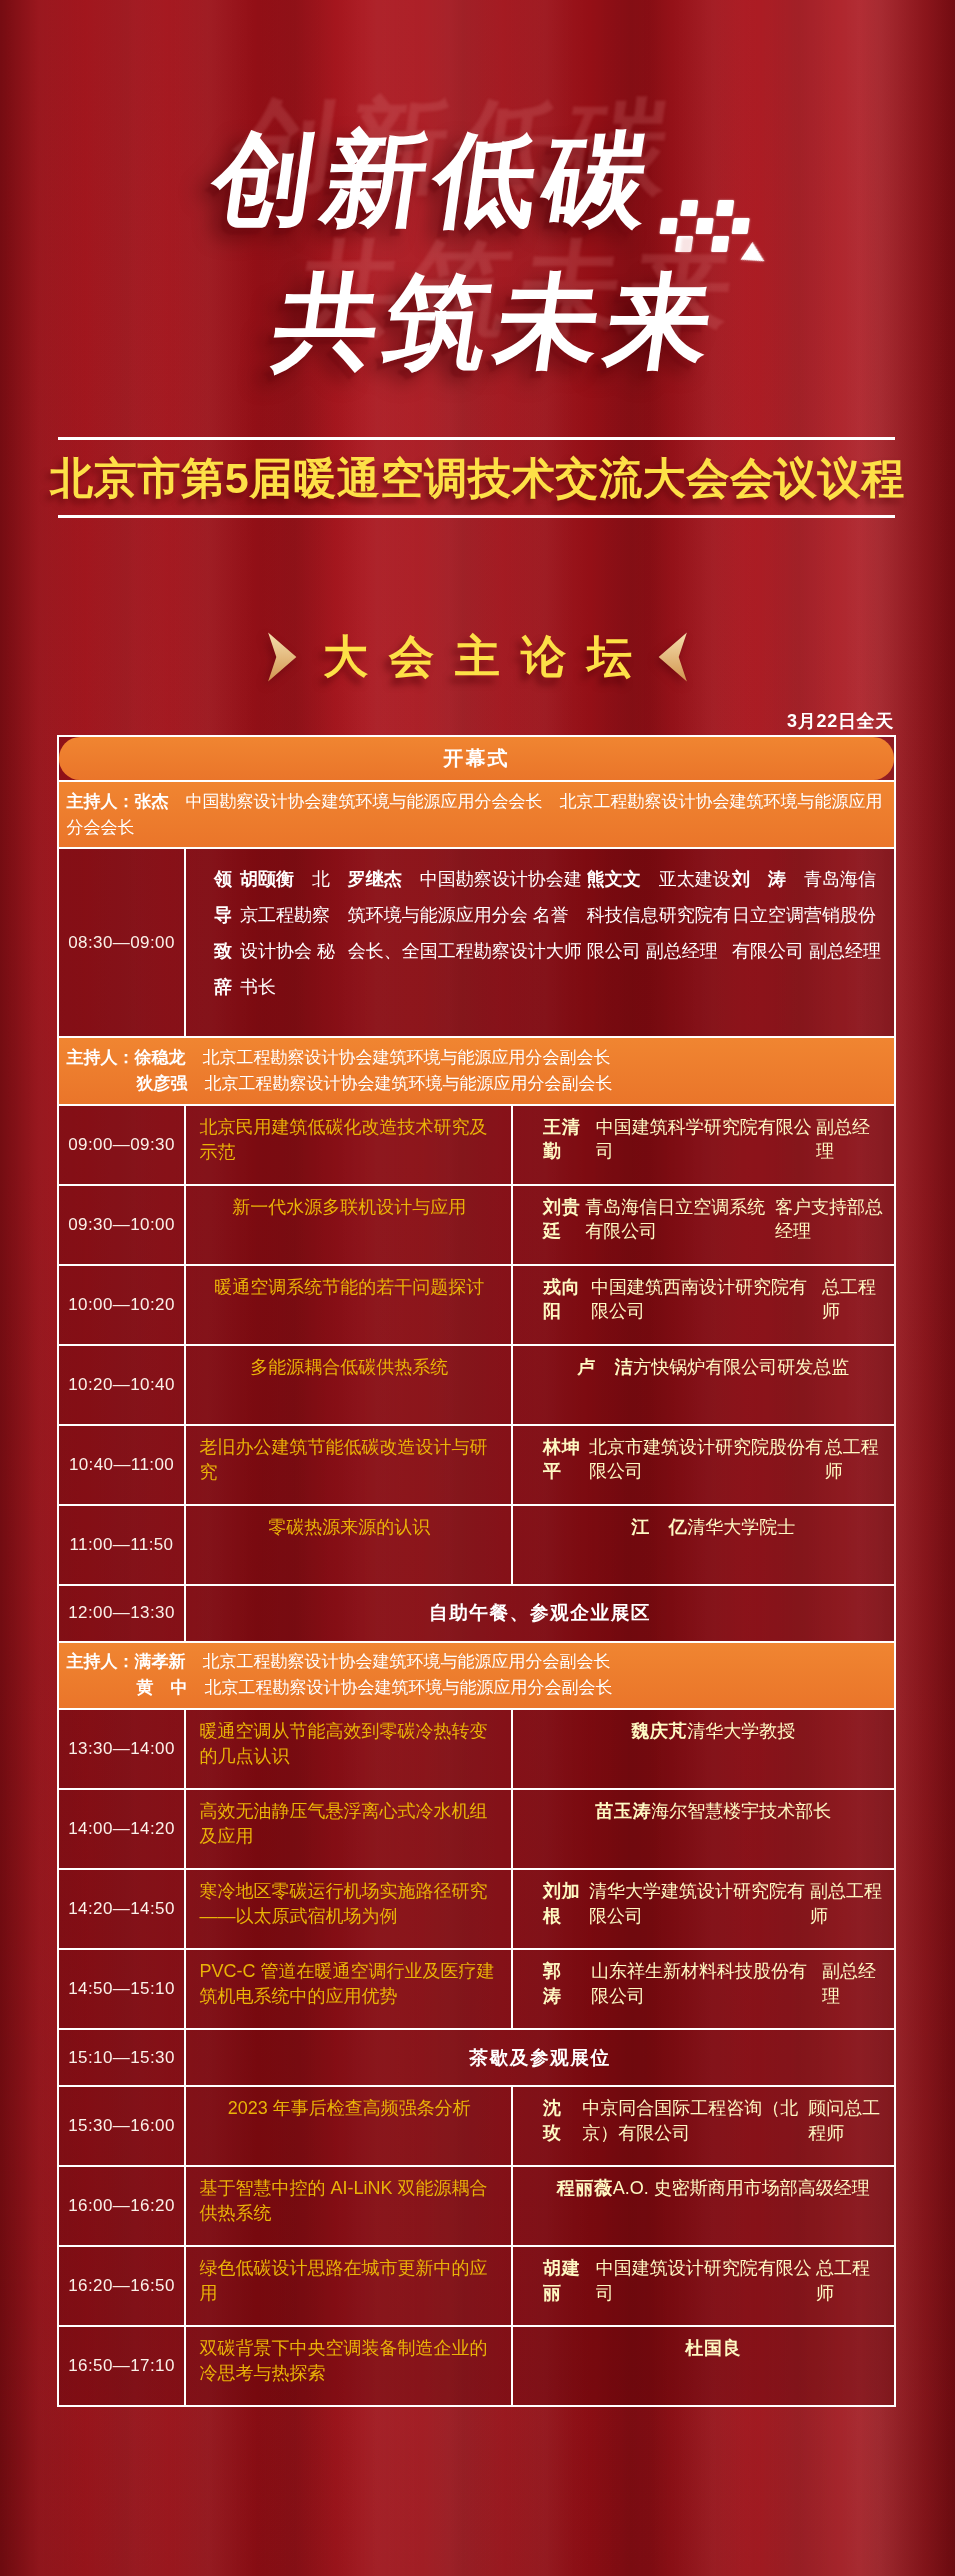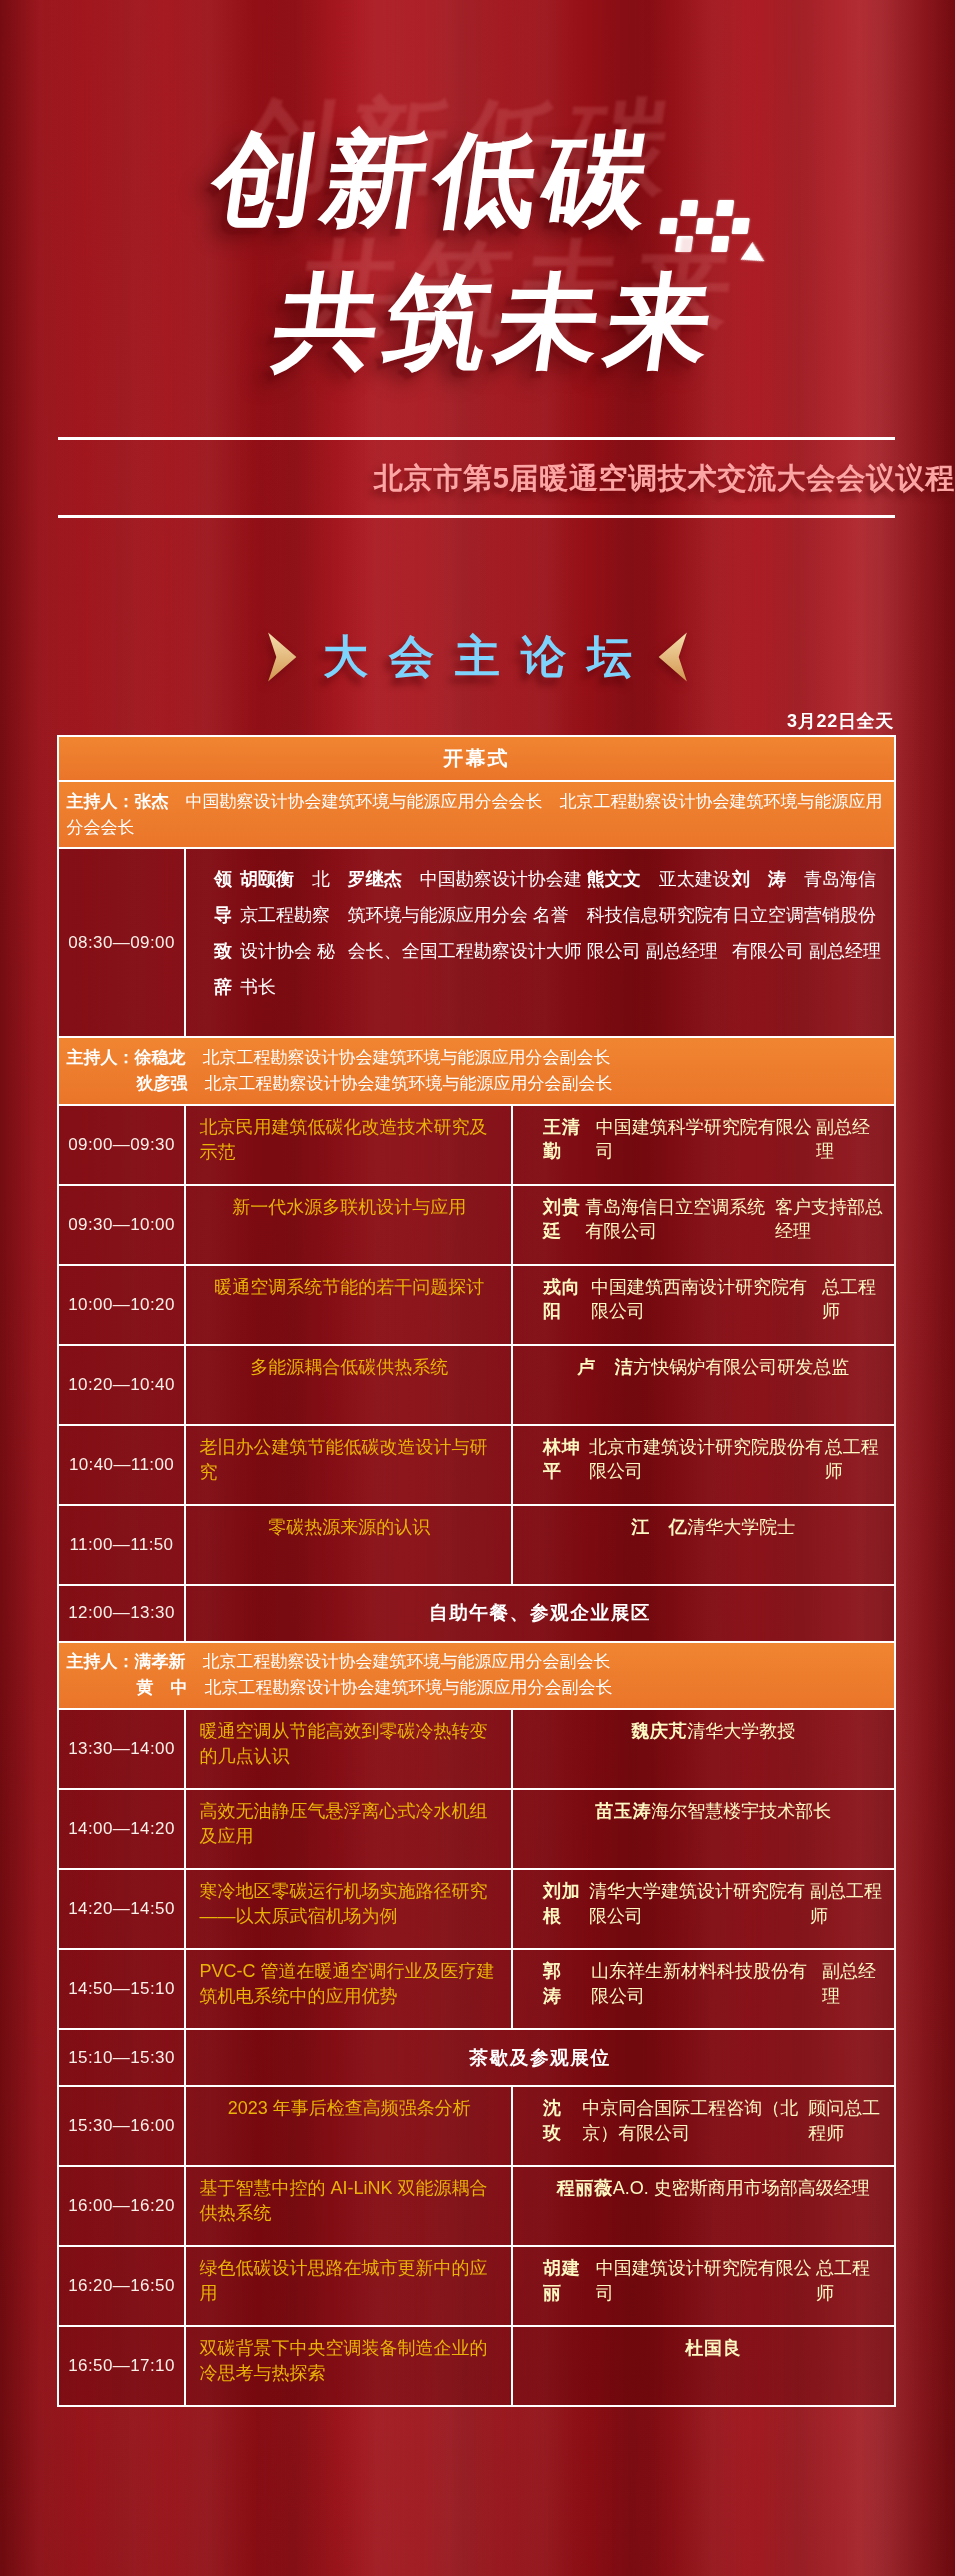--- a/index.html
+++ b/index.html
@@ -38,48 +38,48 @@
   .px{position:absolute;width:16.4px;height:16.4px;background:#fff;border-radius:1.5px;
     box-shadow:0 0 2.2px rgba(255,255,255,.6);}
   .px-arrow{position:absolute;left:88px;top:46px;width:0;height:0;
     border-left:22.4px solid #fff;border-top:10.4px solid transparent;
     border-bottom:10.4px solid transparent;transform:rotate(28deg);
     filter:drop-shadow(0 0 1.5px rgba(255,255,255,.5));}
   
   .rule{position:absolute;left:58px;width:837px;height:3px;background:#ffffff;}
   .rule1{top:437px;} .rule2{top:515px;}
   .subtitle{
-    position:absolute;top:449px;left:0;width:100%;text-align:right;
-    font-size:29px;font-weight:900;letter-spacing:0.7px;color:#fca5a5;line-height:58px;
+    position:absolute;top:449px;left:0;width:100%;text-align:center;
+    font-size:43px;font-weight:900;letter-spacing:0.7px;color:#fde047;line-height:58px;
     white-space:nowrap;text-shadow:-3.7px 5.2px 6.7px rgba(80,0,6,.55);
   }
   
   .forum{
     position:absolute;top:625px;left:0;width:100%;height:64px;
     display:flex;align-items:center;justify-content:center;gap:25px;
   }
   .forum-title{
-    font-size:45px;font-weight:900;color:#7dd3fc;letter-spacing:21px;
+    font-size:45px;font-weight:900;color:#fde047;letter-spacing:21px;
     margin-right:-21px;white-space:nowrap;
     text-shadow:-5.2px 6.7px 7.5px rgba(85,0,8,.62);
   }
   .chev{width:33px;height:52px;flex:0 0 auto;filter:drop-shadow(-3px 4.5px 4.5px rgba(85,0,8,.5));}
   .date{
     position:absolute;top:709px;right:61px;font-size:18px;font-weight:700;
     color:#fff;letter-spacing:0.7px;
   }
   
   .agenda{
     position:absolute;top:735px;left:57px;width:839px;
     border:2.2px solid #ffffff;box-sizing:border-box;
     background:rgba(110,4,10,.30);
   }
   .row{display:grid;grid-template-columns:127px 327px 1fr;border-top:2.2px solid #fff;
     background:rgba(0,0,0,.07);}
-  .agenda .row:first-child{border-top:none;}
+  .agenda .row:first-child{border-top:none;border-radius:21px;}
   .row.section,.row.moderators{display:block;
     background:linear-gradient(180deg,#f08531 0%,#ea752a 100%);}
   .sect{min-height:43px;display:flex;align-items:center;justify-content:center;
     font-size:20px;font-weight:800;letter-spacing:2.2px;color:#fff;}
   .modwrap{min-height:40px;padding:6.7px 7.5px;display:flex;flex-direction:column;
     justify-content:flex-start;align-items:center;}
   .mline{font-size:17px;line-height:26px;color:#fff;text-align:left;align-self:center;}
   .mline b{font-weight:800;}
   .modwrap.multi{align-items:flex-start;}
   .modwrap.multi .mline{align-self:auto;}

